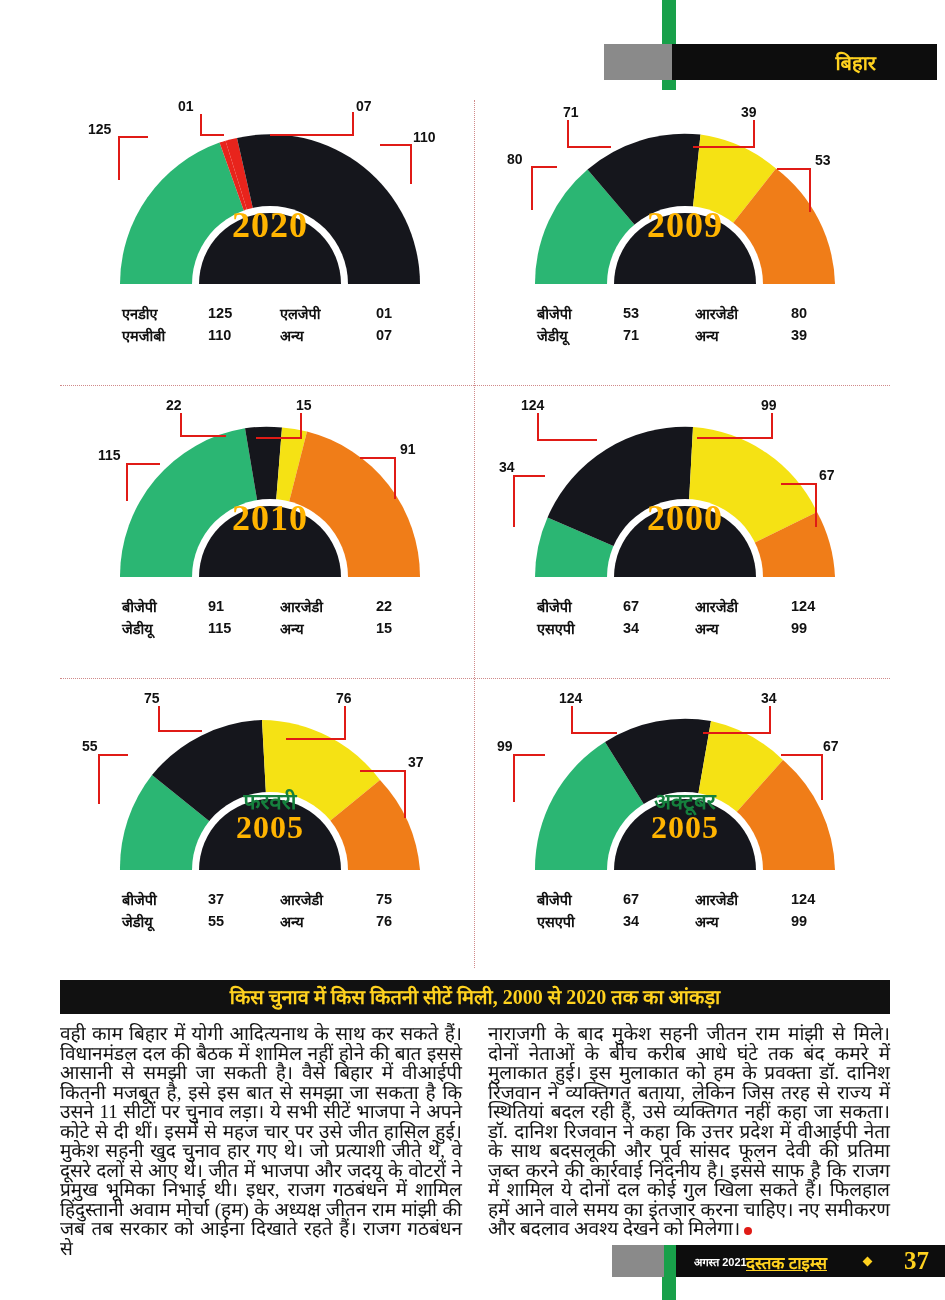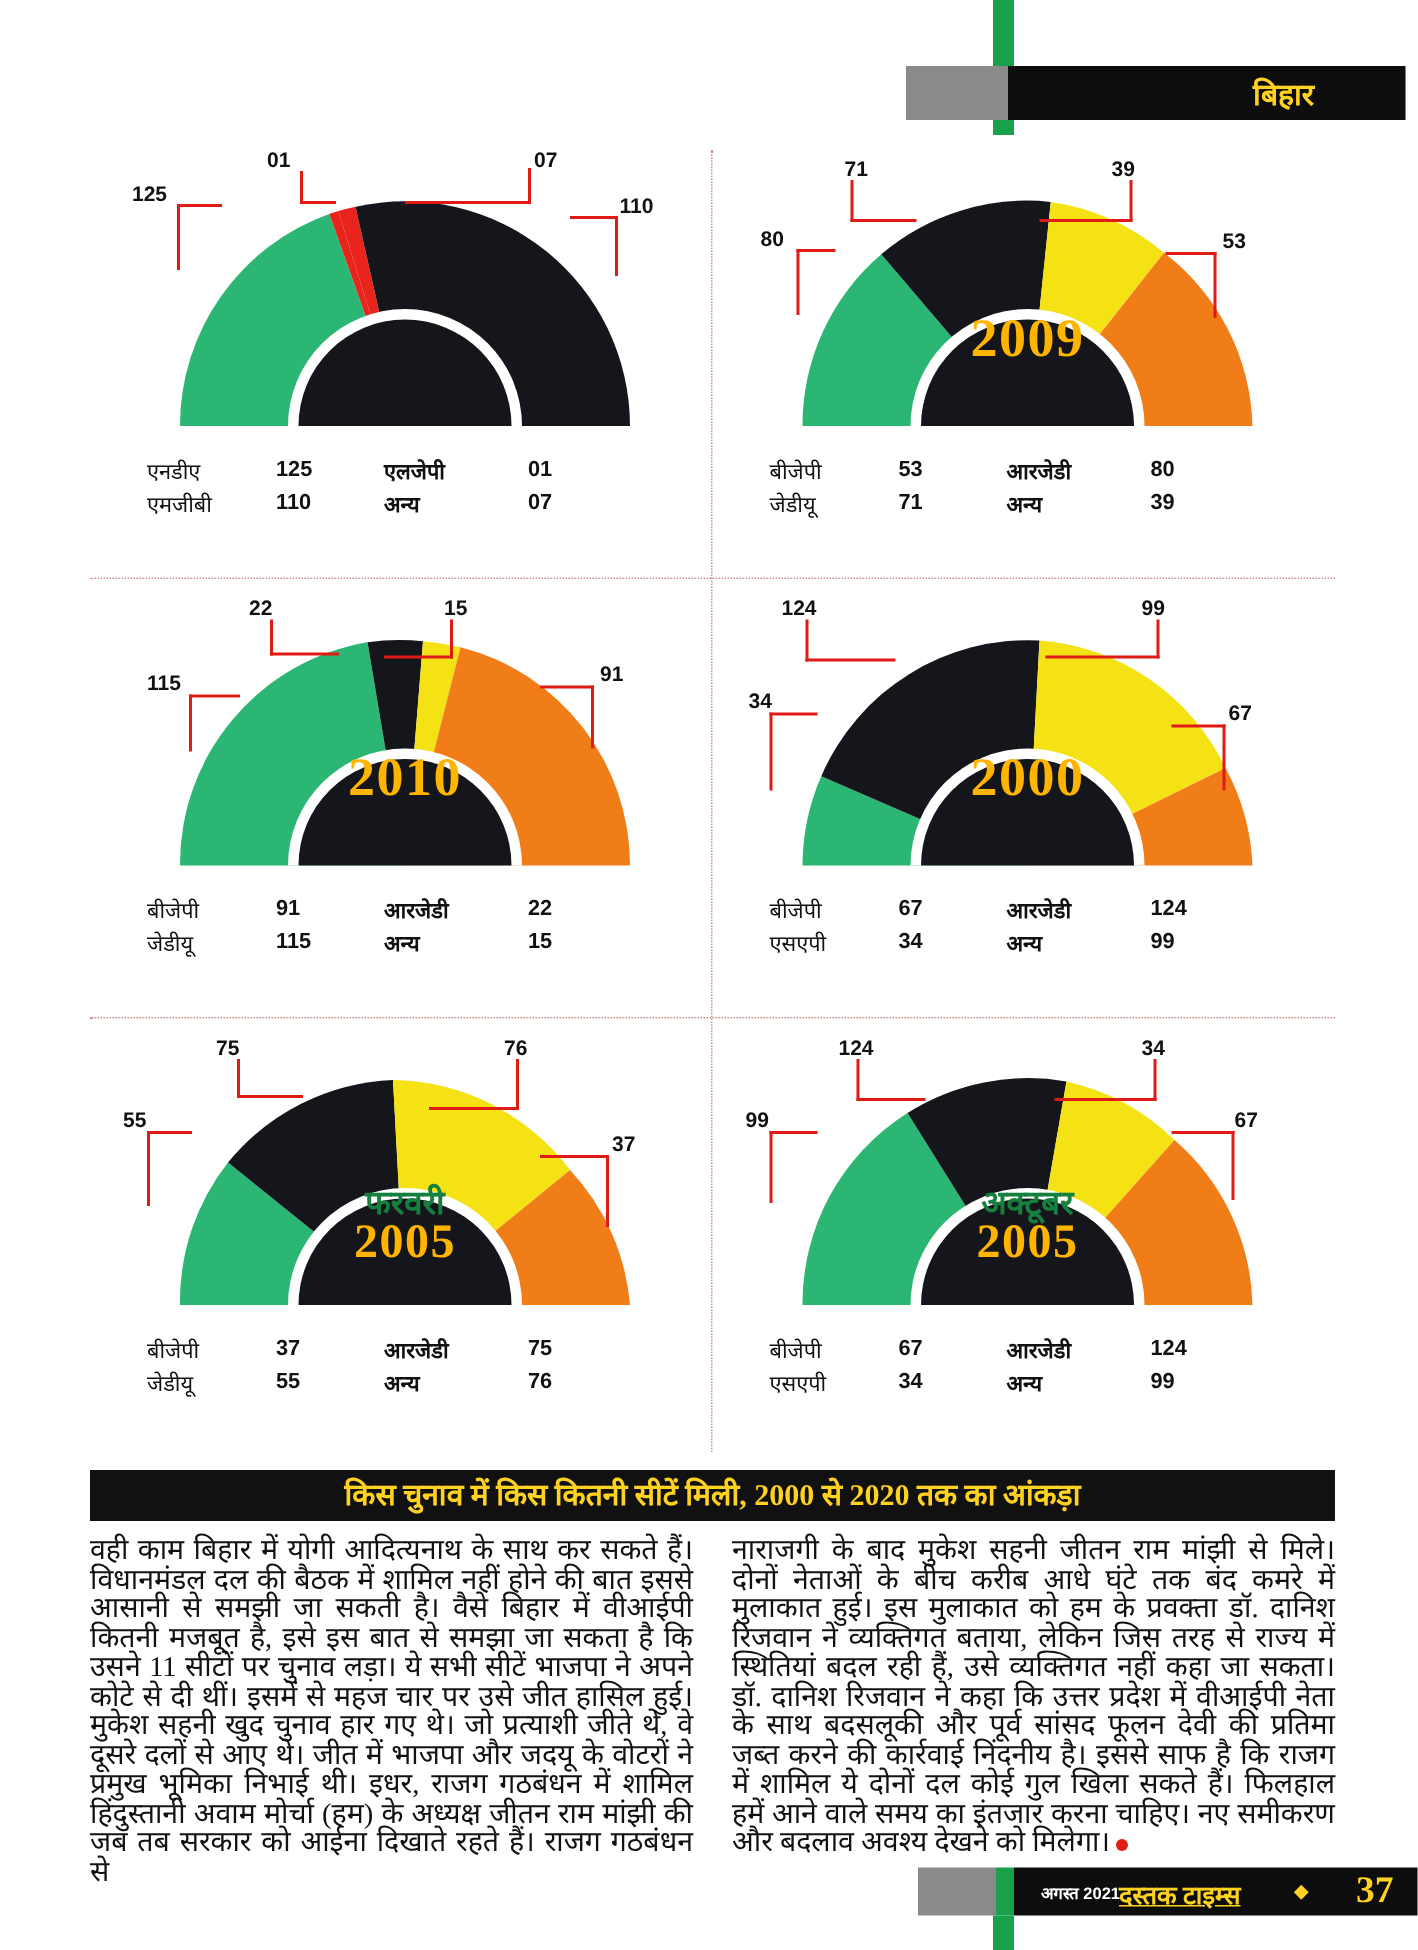--- a/index.html
+++ b/index.html
@@ -32,21 +32,21 @@
   .gauge{position:absolute;left:50px;top:18px;width:320px;height:175px;}
   .gauge svg{display:block}
   .gyear{position:absolute;left:50px;top:110px;width:320px;text-align:center;
      color:#ffb400;font-weight:bold;font-family:"Liberation Serif",serif;}
   .gyear .sub{display:block;font-size:22px;line-height:19px;color:#15803d;}
   .gyear .big{display:block;font-size:36px;line-height:38px;letter-spacing:1px;}
   .gyear.withsub .big{font-size:32px;line-height:33px;}
 
   .legend{position:absolute;left:38px;top:206px;width:350px;font-size:14.5px;color:#111;}
   .legend .row{display:flex;height:22px;align-items:center;}
-  .legend .nm{width:86px;font-weight:normal;}
+  .legend .nm{width:86px;font-weight:bold;margin-left:24px;}
   .legend .vl{width:72px;font-weight:bold;}
   .legend .nm2{width:96px;font-weight:bold;}
   .legend .vl2{width:40px;font-weight:bold;}
 
   .callout{position:absolute;font-size:14px;font-weight:bold;color:#111;}
   .leader{position:absolute;border-color:#e01b16;}
 
   
   .banner{position:absolute;left:60px;top:980px;width:830px;height:34px;background:#111;}
   .banner span{display:block;text-align:center;color:#ffd21f;font-size:20px;font-weight:bold;
@@ -100,20 +100,23 @@
 
         <path d="M109.5 28.6 A150 150 0 0 1 115.5 26.7 L160 170 Z" fill="#e8241c"></path>
 
         <path d="M115.5 26.7 A150 150 0 0 1 127 23.9 L160 170 Z" fill="#e8241c"></path>
 
         <path d="M127 23.9 A150 150 0 0 1 310 170 L160 170 Z" fill="#15161c"></path>
         <path d="M160 170 m-78 0 a78 78 0 0 1 156 0 Z" fill="#ffffff"></path>
         <path d="M160 170 m-71 0 a71 71 0 0 1 142 0 Z" fill="#15161c"></path>
       </svg>
     </div>
+    <div class="gyear">
+      <span class="big">2020</span>
+    </div>
 
     <div class="callout" style="left:28px;top:25px">125</div>
     <div class="leader" style="left:58px;top:40px;width:28px;height:42px;border-left:2px solid #e01b16;border-top:2px solid #e01b16;"></div>
     <div class="callout" style="left:118px;top:2px">01</div>
     <div class="leader" style="left:140px;top:18px;width:22px;height:20px;border-left:2px solid #e01b16;border-bottom:2px solid #e01b16;"></div>
     <div class="callout" style="left:296px;top:2px">07</div>
     <div class="leader" style="left:210px;top:16px;width:82px;height:22px;border-right:2px solid #e01b16;border-bottom:2px solid #e01b16;"></div>
     <div class="callout" style="left:353px;top:33px">110</div>
     <div class="leader" style="left:320px;top:48px;width:30px;height:38px;border-right:2px solid #e01b16;border-top:2px solid #e01b16;"></div>
 

